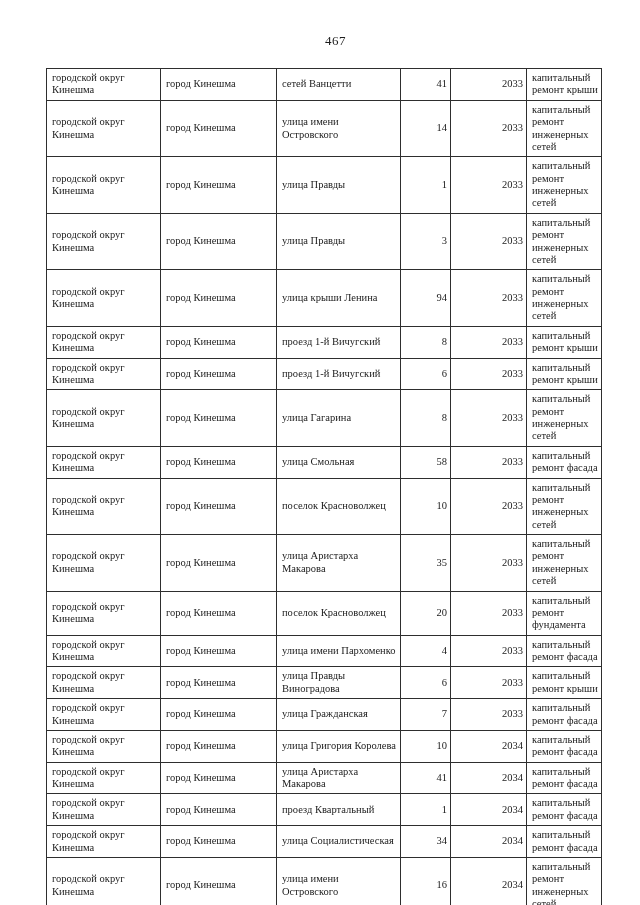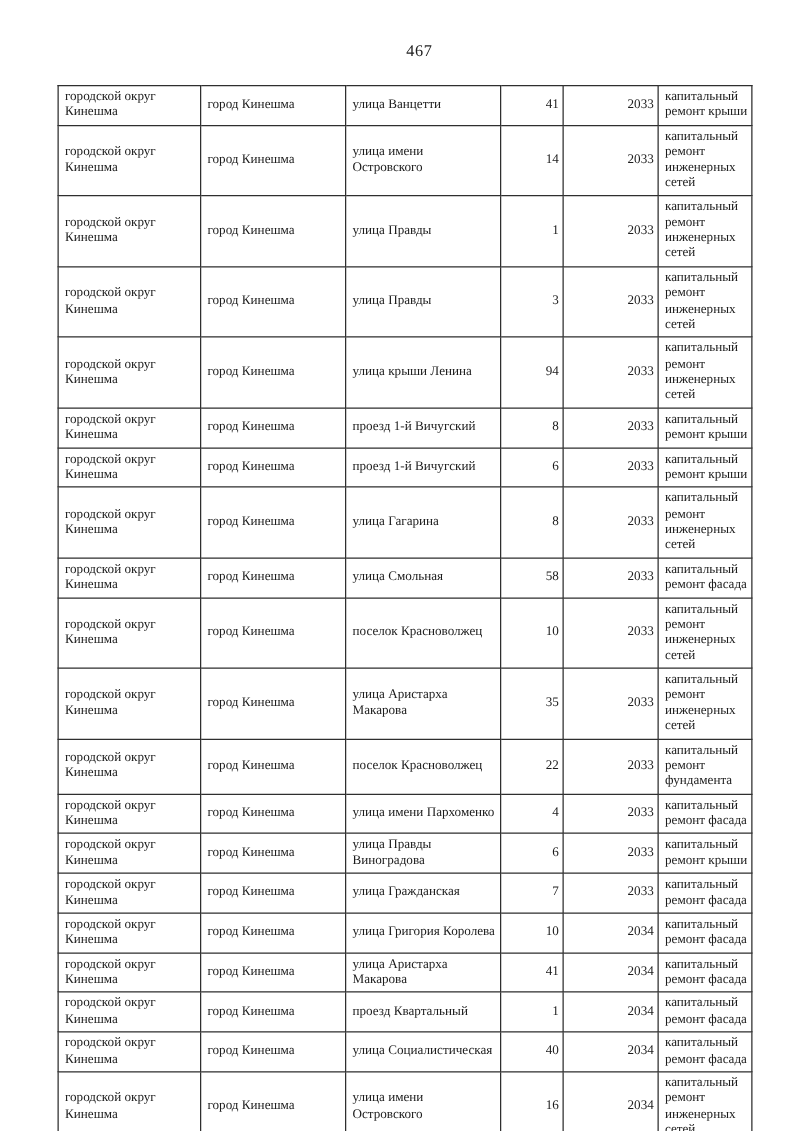--- a/index.html
+++ b/index.html
@@ -70,21 +70,21 @@
       <col style="width:116px">
       <col style="width:124px">
       <col style="width:50px">
       <col style="width:76px">
       <col style="width:75px">
     </colgroup>
     <tbody>
         <tr>
           <td class="c-municipality">городской округ Кинешма</td>
           <td class="c-city">город Кинешма</td>
-          <td class="c-street">улица Ванцетти</td>
+          <td class="c-street">сетей Ванцетти</td>
           <td class="c-house">41</td>
           <td class="c-year">2033</td>
           <td class="c-work">капитальный ремонт крыши</td>
         </tr>
         <tr>
           <td class="c-municipality">городской округ Кинешма</td>
           <td class="c-city">город Кинешма</td>
           <td class="c-street">улица имени Островского</td>
           <td class="c-house">14</td>
           <td class="c-year">2033</td>
@@ -159,21 +159,21 @@
           <td class="c-city">город Кинешма</td>
           <td class="c-street">улица Аристарха Макарова</td>
           <td class="c-house">35</td>
           <td class="c-year">2033</td>
           <td class="c-work">капитальный ремонт инженерных сетей</td>
         </tr>
         <tr>
           <td class="c-municipality">городской округ Кинешма</td>
           <td class="c-city">город Кинешма</td>
           <td class="c-street">поселок Красноволжец</td>
-          <td class="c-house">22</td>
+          <td class="c-house">20</td>
           <td class="c-year">2033</td>
           <td class="c-work">капитальный ремонт фундамента</td>
         </tr>
         <tr>
           <td class="c-municipality">городской округ Кинешма</td>
           <td class="c-city">город Кинешма</td>
           <td class="c-street">улица имени Пархоменко</td>
           <td class="c-house">4</td>
           <td class="c-year">2033</td>
           <td class="c-work">капитальный ремонт фасада</td>
@@ -215,21 +215,21 @@
           <td class="c-city">город Кинешма</td>
           <td class="c-street">проезд Квартальный</td>
           <td class="c-house">1</td>
           <td class="c-year">2034</td>
           <td class="c-work">капитальный ремонт фасада</td>
         </tr>
         <tr>
           <td class="c-municipality">городской округ Кинешма</td>
           <td class="c-city">город Кинешма</td>
           <td class="c-street">улица Социалистическая</td>
-          <td class="c-house">40</td>
+          <td class="c-house">34</td>
           <td class="c-year">2034</td>
           <td class="c-work">капитальный ремонт фасада</td>
         </tr>
         <tr>
           <td class="c-municipality">городской округ Кинешма</td>
           <td class="c-city">город Кинешма</td>
           <td class="c-street">улица имени Островского</td>
           <td class="c-house">16</td>
           <td class="c-year">2034</td>
           <td class="c-work">капитальный ремонт инженерных сетей</td>

